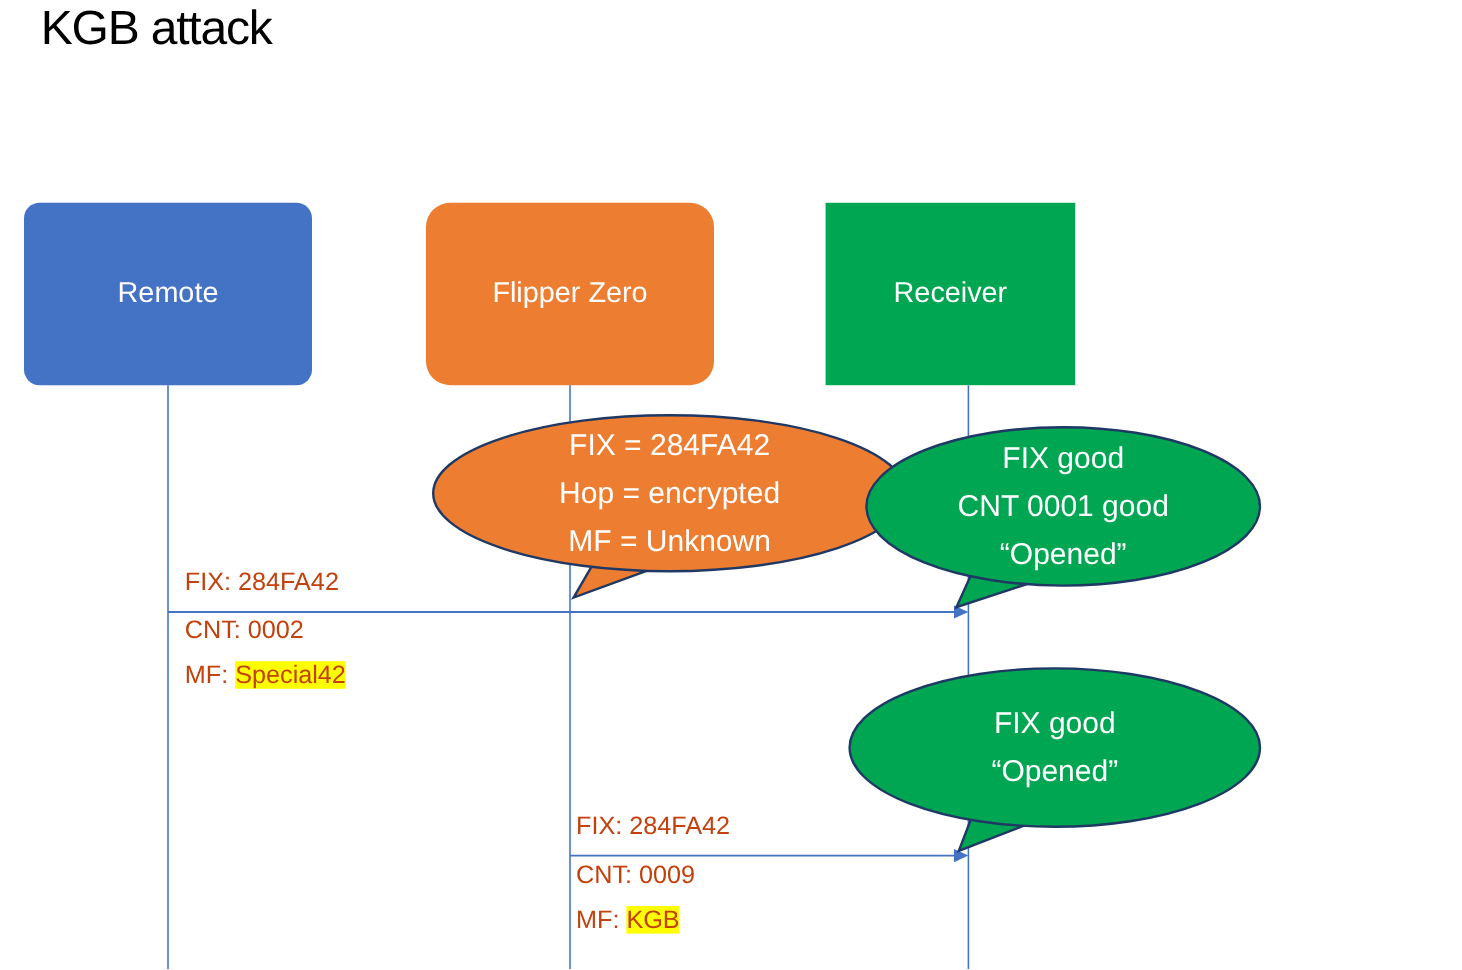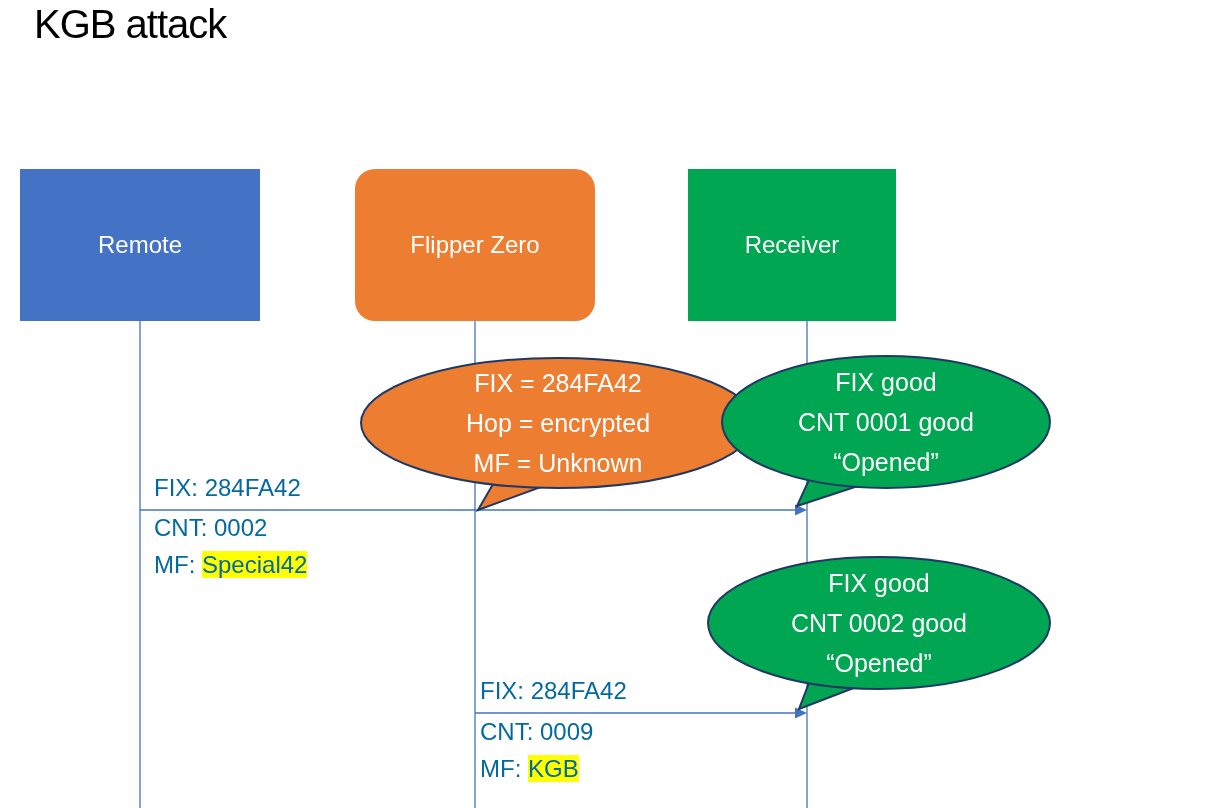--- a/index.html
+++ b/index.html
@@ -28,33 +28,33 @@
   .actor-box {
     position: absolute;
     width: 240px;
     height: 152px;
     display: flex;
     align-items: center;
     justify-content: center;
     color: #ffffff;
     font-size: 24px;
   }
-  .actor-remote   { left: 20px;  top: 169px; background: #4472C4; }
+  .actor-remote   { left: 20px;  top: 169px; background: #4472C4; border-radius: 13px; }
   .actor-flipper  { left: 355px; top: 169px; background: #ED7D31; border-radius: 20px; }
   .actor-receiver { left: 688px; top: 169px; width: 208px; background: #00A651; }
 
   .diagram-svg {
     position: absolute;
     left: 0; top: 0;
   }
 
   .msg-label {
     position: absolute;
-    font-size: 24px;
-    color: #0369a1;
+    font-size: 21px;
+    color: #c2410c;
     white-space: nowrap;
   }
   .hl { background: #FFFF00; }
 
   .callout { position: absolute; }
   .callout svg { position: absolute; left: 0; top: 0; }
   .callout-text {
     position: absolute;
     display: flex;
     flex-direction: column;
@@ -101,21 +101,21 @@
   <div class="msg-label" style="left:154px; top:551px;">
     <span>MF: </span><span class="hl">Special42</span>
   </div>
 
   <div class="msg-label" style="left:480px; top:677px;">FIX: 284FA42</div>
   <div class="msg-label" style="left:480px; top:718px;">CNT: 0009</div>
   <div class="msg-label" style="left:480px; top:755px;">
     <span>MF: </span><span class="hl">KGB</span>
   </div>
 
-  <div class="callout" style="left:355px; top:352px; width:410px; height:165px;">
+  <div class="callout" style="left:355px; top:340px; width:410px; height:165px;">
     <svg width="410" height="165" viewBox="0 0 410 165">
       <polygon points="145,120 205,128 123,158" fill="#ED7D31" stroke="#1F3864" stroke-width="2"></polygon>
       <ellipse cx="203" cy="71" rx="197" ry="65" fill="#ED7D31" stroke="#1F3864" stroke-width="2"></ellipse>
     </svg>
     <div class="callout-text" style="left:6px; top:6px; width:394px; height:130px;">
       <div>FIX = 284FA42</div>
       <div>Hop = encrypted</div>
       <div>MF = Unknown</div>
     </div>
   </div>
@@ -132,18 +132,17 @@
     </div>
   </div>
 
   <div class="callout" style="left:702px; top:552px; width:352px; height:162px;">
     <svg width="352" height="162" viewBox="0 0 352 162">
       <polygon points="110,123 162,132 97,157" fill="#00A651" stroke="#1F3864" stroke-width="2"></polygon>
       <ellipse cx="177" cy="71" rx="171" ry="66" fill="#00A651" stroke="#1F3864" stroke-width="2"></ellipse>
     </svg>
     <div class="callout-text" style="left:6px; top:5px; width:342px; height:132px;">
       <div>FIX good</div>
-      <div>CNT 0002 good</div>
       <div>“Opened”</div>
     </div>
   </div>
 
 </div>
 
 </body></html>

